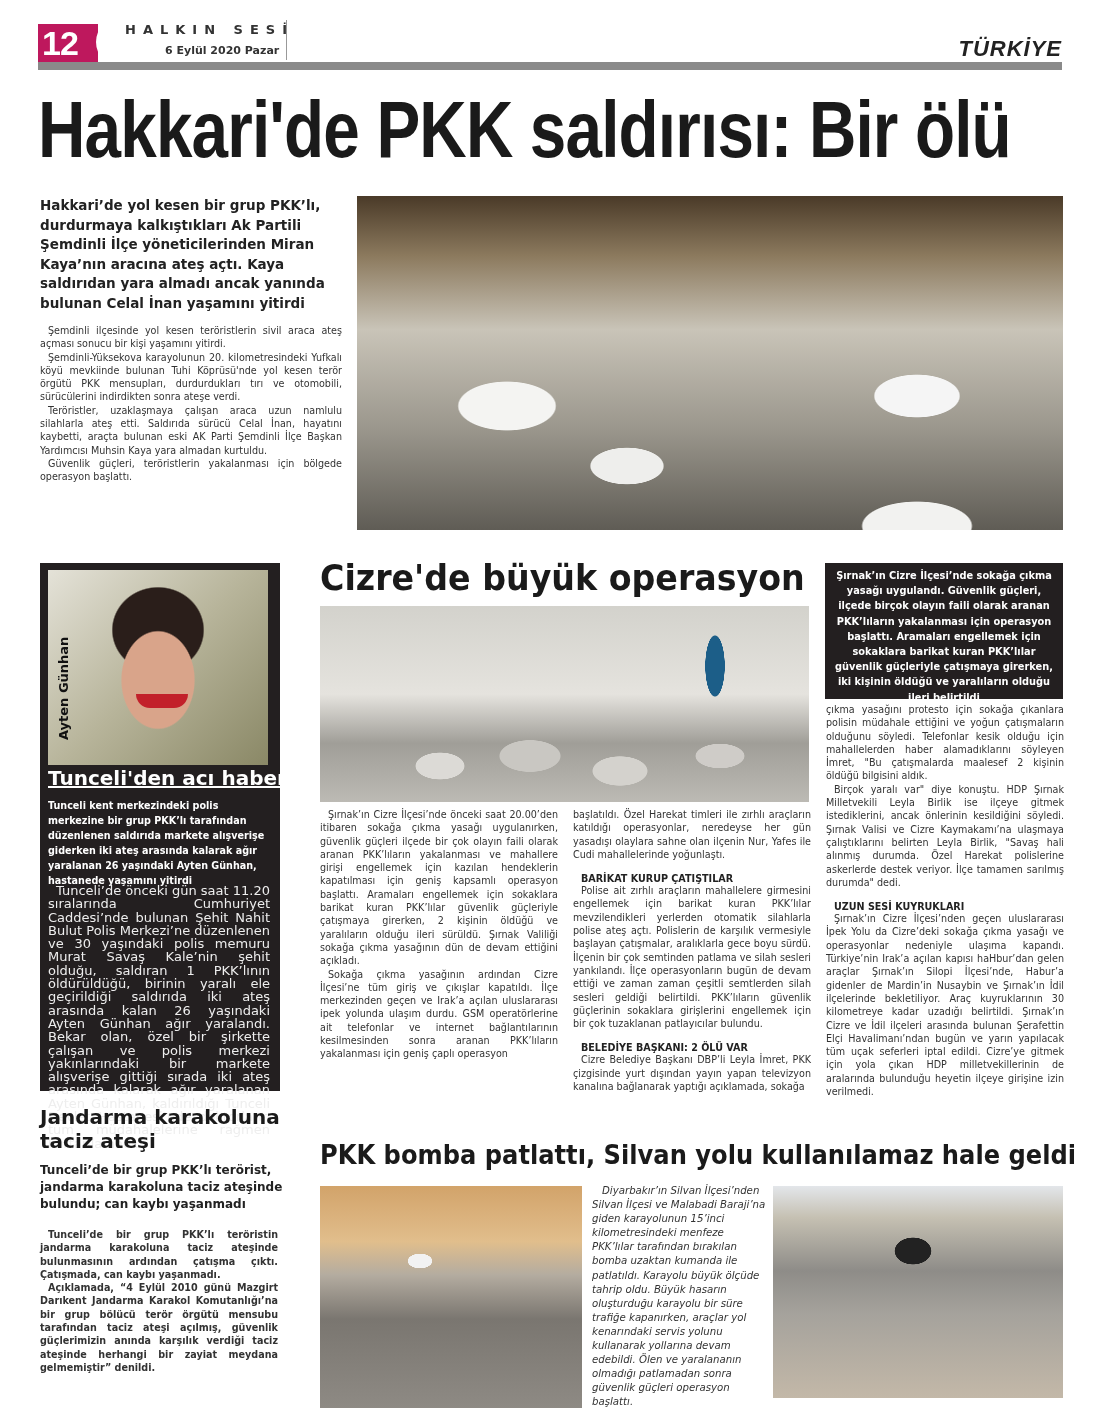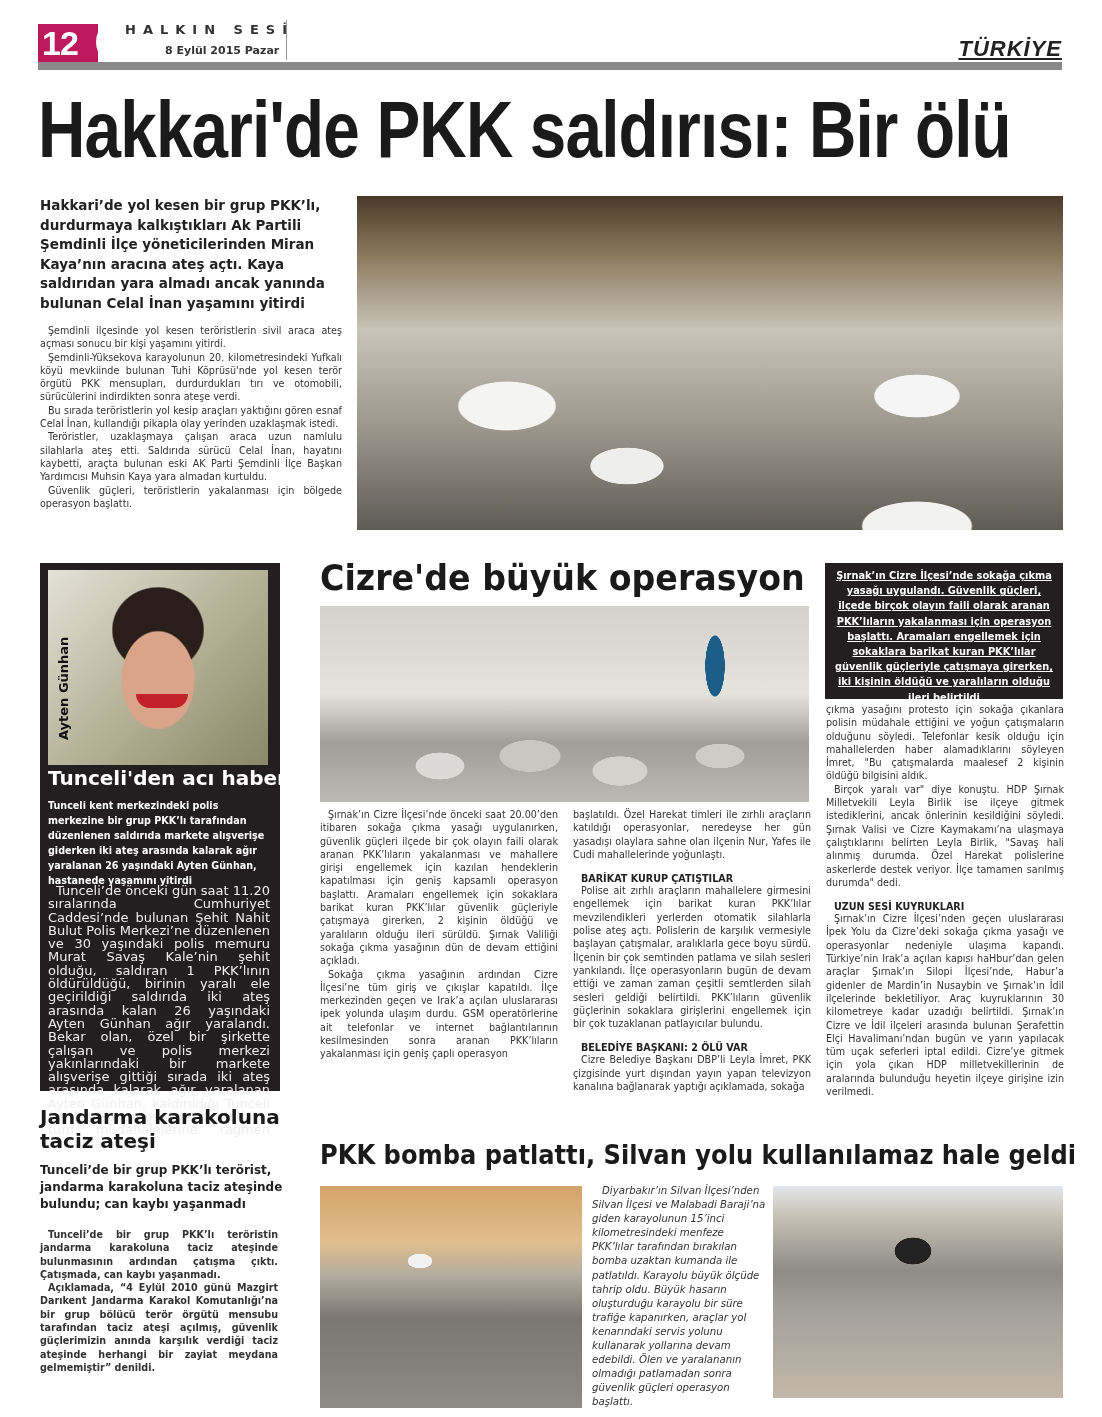--- a/index.html
+++ b/index.html
@@ -6,21 +6,21 @@
   body { width: 1102px; height: 1417px; background: #fff; font-family: "DejaVu Sans", sans-serif; color: #222; position: relative; overflow: hidden; }
   .abs { position: absolute; }
 
   
   .page-num { left: 38px; top: 24px; width: 60px; height: 38px; background: #be185d; color: #fff; font: bold 34px "Liberation Sans", sans-serif; line-height: 38px; padding-left: 4px; letter-spacing: -1px; }
   .page-num-curve { left: 96px; top: 18px; width: 70px; height: 48px; background: #fff; border-radius: 40px 0 0 40px; }
   .brand { left: 125px; top: 22px; font: bold 13px "DejaVu Sans", sans-serif; letter-spacing: 7px; color: #333; }
   .date { left: 165px; top: 44px; font: bold 11px "DejaVu Sans", sans-serif; color: #333; }
   .hdr-sep { left: 286px; top: 20px; width: 1px; height: 40px; background: #999; }
   .hdr-bar { left: 38px; top: 62px; width: 1024px; height: 8px; background: #8a8a8a; }
-  .section { right: 40px; top: 36px; font: italic bold 22px "Liberation Sans", sans-serif; color: #222; letter-spacing: 1px; text-decoration: underline; }
+  .section { right: 40px; top: 36px; font: italic bold 22px "Liberation Sans", sans-serif; color: #222; letter-spacing: 1px; }
 
   .headline { left: 38px; top: 88px; width: 1024px; font: bold 80px "Liberation Sans", sans-serif; letter-spacing: -1px; color: #1a1a1a; transform: scaleX(0.82); transform-origin: left top; white-space: nowrap; line-height: 84px; }
 
   .lede { left: 40px; top: 196px; width: 300px; font: bold 13.5px "DejaVu Sans", sans-serif; line-height: 19.5px; color: #222; }
   .body-text { font-size: 9.6px; line-height: 13.3px; color: #333; text-align: justify; }
   .body-text p { text-indent: 8px; }
   .main-body { left: 40px; top: 324px; width: 302px; }
   .photo-main { left: 357px; top: 196px; width: 706px; height: 334px;
     background:
       radial-gradient(ellipse 80px 40px at 150px 210px, #f4f4f2 60%, transparent 62%),
@@ -30,21 +30,21 @@
       linear-gradient(180deg, #4a3a28 0%, #8c7a5e 18%, #c9c4b8 40%, #9a968c 70%, #5f5c55 100%); }
 
   
   .dark-box { left: 40px; top: 563px; width: 240px; height: 528px; background: #231f20; }
   .portrait { left: 48px; top: 570px; width: 220px; height: 195px;
     background: radial-gradient(ellipse 60px 80px at 110px 110px, #d9a48a 60%, transparent 62%),
                 radial-gradient(ellipse 75px 70px at 110px 60px, #2a1e1a 60%, transparent 62%),
                 linear-gradient(135deg, #e4e2d8 0%, #b7b49a 50%, #8a8866 100%); }
   .portrait-caption { left: 56px; top: 740px; transform: rotate(-90deg); transform-origin: left top; font: bold 13px "DejaVu Sans", sans-serif; color: #111; white-space: nowrap; }
   .lips { left: 136px; top: 694px; width: 52px; height: 14px; background: #c2202a; border-radius: 0 0 30px 30px; }
-  .tunceli-title { left: 48px; top: 766px; font: bold 20px "DejaVu Sans", sans-serif; color: #fff; }
+  .tunceli-title { left: 48px; top: 766px; font: bold 20px "DejaVu Sans", sans-serif; color: #fff; text-decoration: underline; }
   .tunceli-lede { left: 48px; top: 798px; width: 228px; font: bold 9.6px "DejaVu Sans", sans-serif; line-height: 15px; color: #fff; }
   .tunceli-body { left: 48px; top: 884px; width: 222px; color: #eee; font-size: 13px; line-height: 13.3px; text-align: justify; }
   .tunceli-body p { text-indent: 8px; }
 
   .jandarma-title { left: 40px; top: 1105px; width: 250px; font: bold 20px "DejaVu Sans", sans-serif; line-height: 24px; color: #1a1a1a; }
   .jandarma-lede { left: 40px; top: 1162px; width: 250px; font: bold 12px "DejaVu Sans", sans-serif; line-height: 17px; color: #222; }
   .jandarma-body { left: 40px; top: 1228px; width: 238px; font-weight: bold; }
 
   
   .cizre-title { left: 320px; top: 558px; font: bold 35px "DejaVu Sans", sans-serif; color: #1a1a1a; white-space: nowrap; transform: scaleX(0.95); transform-origin: left top; }
@@ -53,21 +53,21 @@
       radial-gradient(ellipse 40px 22px at 120px 160px, #dcdad6 60%, transparent 62%),
       radial-gradient(ellipse 50px 26px at 210px 150px, #c9c7c2 60%, transparent 62%),
       radial-gradient(ellipse 45px 24px at 300px 165px, #d4d2cd 60%, transparent 62%),
       radial-gradient(ellipse 40px 20px at 400px 150px, #cfccc8 60%, transparent 62%),
       radial-gradient(ellipse 16px 50px at 395px 60px, #1c5e88 60%, transparent 62%),
       linear-gradient(180deg, #d3d2cc 0%, #e5e3de 45%, #a09e98 70%, #bcbab4 100%); }
   .cizre-col1 { left: 320px; top: 808px; width: 238px; }
   .cizre-col2 { left: 573px; top: 808px; width: 238px; }
   .subhead { font: bold 9.6px "DejaVu Sans", sans-serif; margin-top: 12px; color: #222; text-indent: 8px; }
 
-  .cizre-box { left: 825px; top: 563px; width: 238px; height: 136px; background: #231f20; color: #fff; font: bold 9.8px "DejaVu Sans", sans-serif; line-height: 15.2px; text-align: center; padding: 5px 4px; text-decoration: underline; }
+  .cizre-box { left: 825px; top: 563px; width: 238px; height: 136px; background: #231f20; color: #fff; font: bold 9.8px "DejaVu Sans", sans-serif; line-height: 15.2px; text-align: center; padding: 5px 4px; }
   .cizre-col3 { left: 826px; top: 703px; width: 238px; }
 
   
   .silvan-title { left: 320px; top: 1140px; font: bold 26px "DejaVu Sans", sans-serif; color: #1a1a1a; white-space: nowrap; transform: scaleX(0.93); transform-origin: left top; }
   .photo-silvan1 { left: 320px; top: 1186px; width: 262px; height: 222px;
     background:
       radial-gradient(ellipse 20px 12px at 100px 75px, #f2f2f2 60%, transparent 62%),
       linear-gradient(180deg, #d2a36a 0%, #e1be8c 25%, #b4aca0 40%, #7a7670 60%, #8e8a84 100%); }
   .photo-silvan2 { left: 773px; top: 1186px; width: 290px; height: 212px;
     background:
@@ -75,32 +75,31 @@
       linear-gradient(180deg, #e3e6ea 0%, #c5c0b2 15%, #8e8c88 40%, #a5a29c 60%, #c3b8a8 100%); }
   .silvan-body { left: 592px; top: 1184px; width: 176px; font-size: 10.2px; line-height: 14.1px; text-align: left; color: #333; }
   .silvan-body p { text-indent: 10px; font-style: italic; }
 </style>
 </head>
 <body>
 
 <div class="abs page-num">12</div>
 <div class="abs page-num-curve"></div>
 <div class="abs brand">HALKIN SESİ</div>
-<div class="abs date">8 Eylül 2015 Pazar</div>
+<div class="abs date">6 Eylül 2020 Pazar</div>
 <div class="abs hdr-sep"></div>
 <div class="abs section">TÜRKİYE</div>
 <div class="abs hdr-bar"></div>
 
 <div class="abs headline">Hakkari'de PKK saldırısı: Bir ölü</div>
 
 <div class="abs lede">Hakkari’de yol kesen bir grup PKK’lı, durdurmaya kalkıştıkları Ak Partili Şemdinli İlçe yöneticilerinden Miran Kaya’nın aracına ateş açtı. Kaya saldırıdan yara almadı ancak yanında bulunan Celal İnan yaşamını yitirdi</div>
 <div class="abs body-text main-body">
   <p>Şemdinli ilçesinde yol kesen teröristlerin sivil araca ateş açması sonucu bir kişi yaşamını yitirdi.</p>
   <p>Şemdinli-Yüksekova karayolunun 20. kilometresindeki Yufkalı köyü mevkiinde bulunan Tuhi Köprüsü'nde yol kesen terör örgütü PKK mensupları, durdurdukları tırı ve otomobili, sürücülerini indirdikten sonra ateşe verdi.</p>
-  <p>Bu sırada teröristlerin yol kesip araçları yaktığını gören esnaf Celal İnan, kullandığı pikapla olay yerinden uzaklaşmak istedi.</p>
   <p>Teröristler, uzaklaşmaya çalışan araca uzun namlulu silahlarla ateş etti. Saldırıda sürücü Celal İnan, hayatını kaybetti, araçta bulunan eski AK Parti Şemdinli İlçe Başkan Yardımcısı Muhsin Kaya yara almadan kurtuldu.</p>
   <p>Güvenlik güçleri, teröristlerin yakalanması için bölgede operasyon başlattı.</p>
 </div>
 <div class="abs photo-main"></div>
 
 <div class="abs dark-box"></div>
 <div class="abs portrait"></div>
 <div class="abs lips"></div>
 <div class="abs portrait-caption">Ayten Günhan</div>
 <div class="abs tunceli-title">Tunceli'den acı haber</div>

